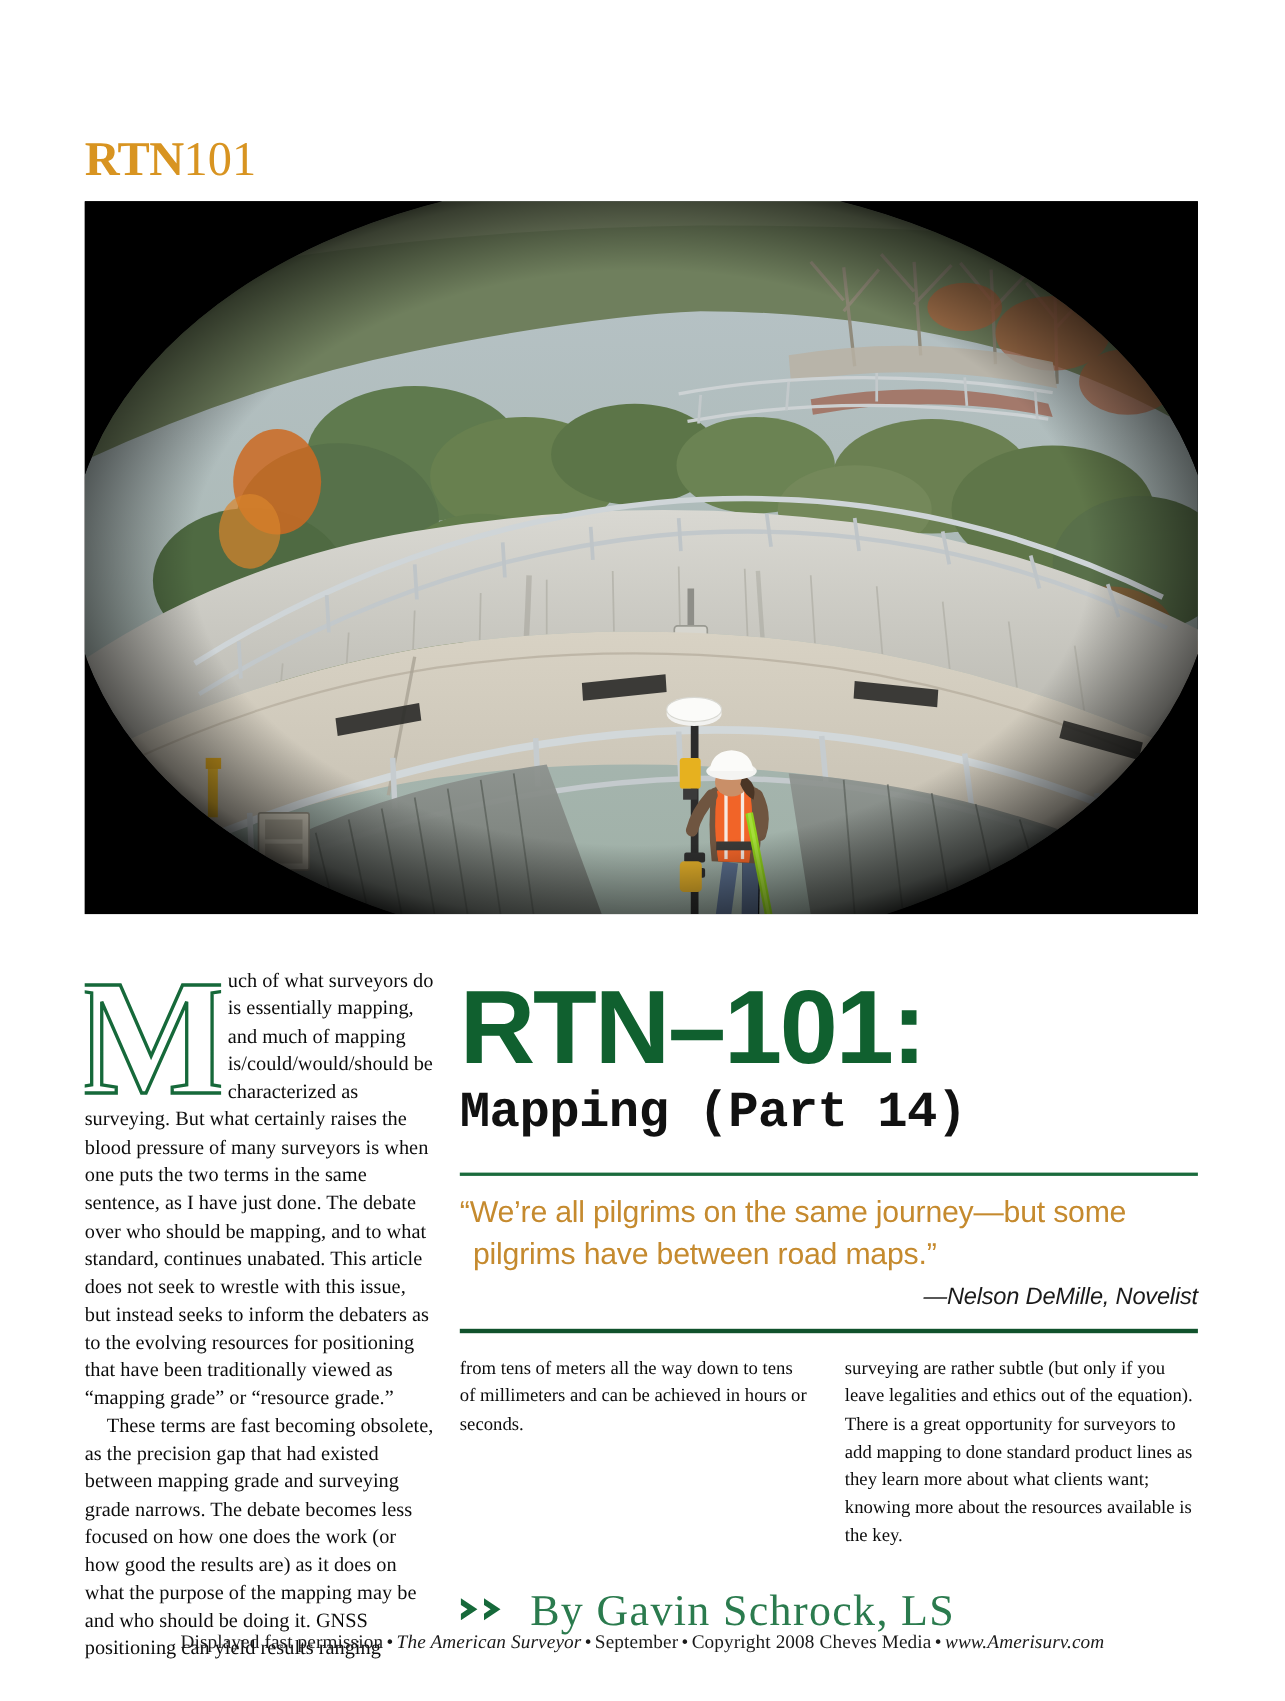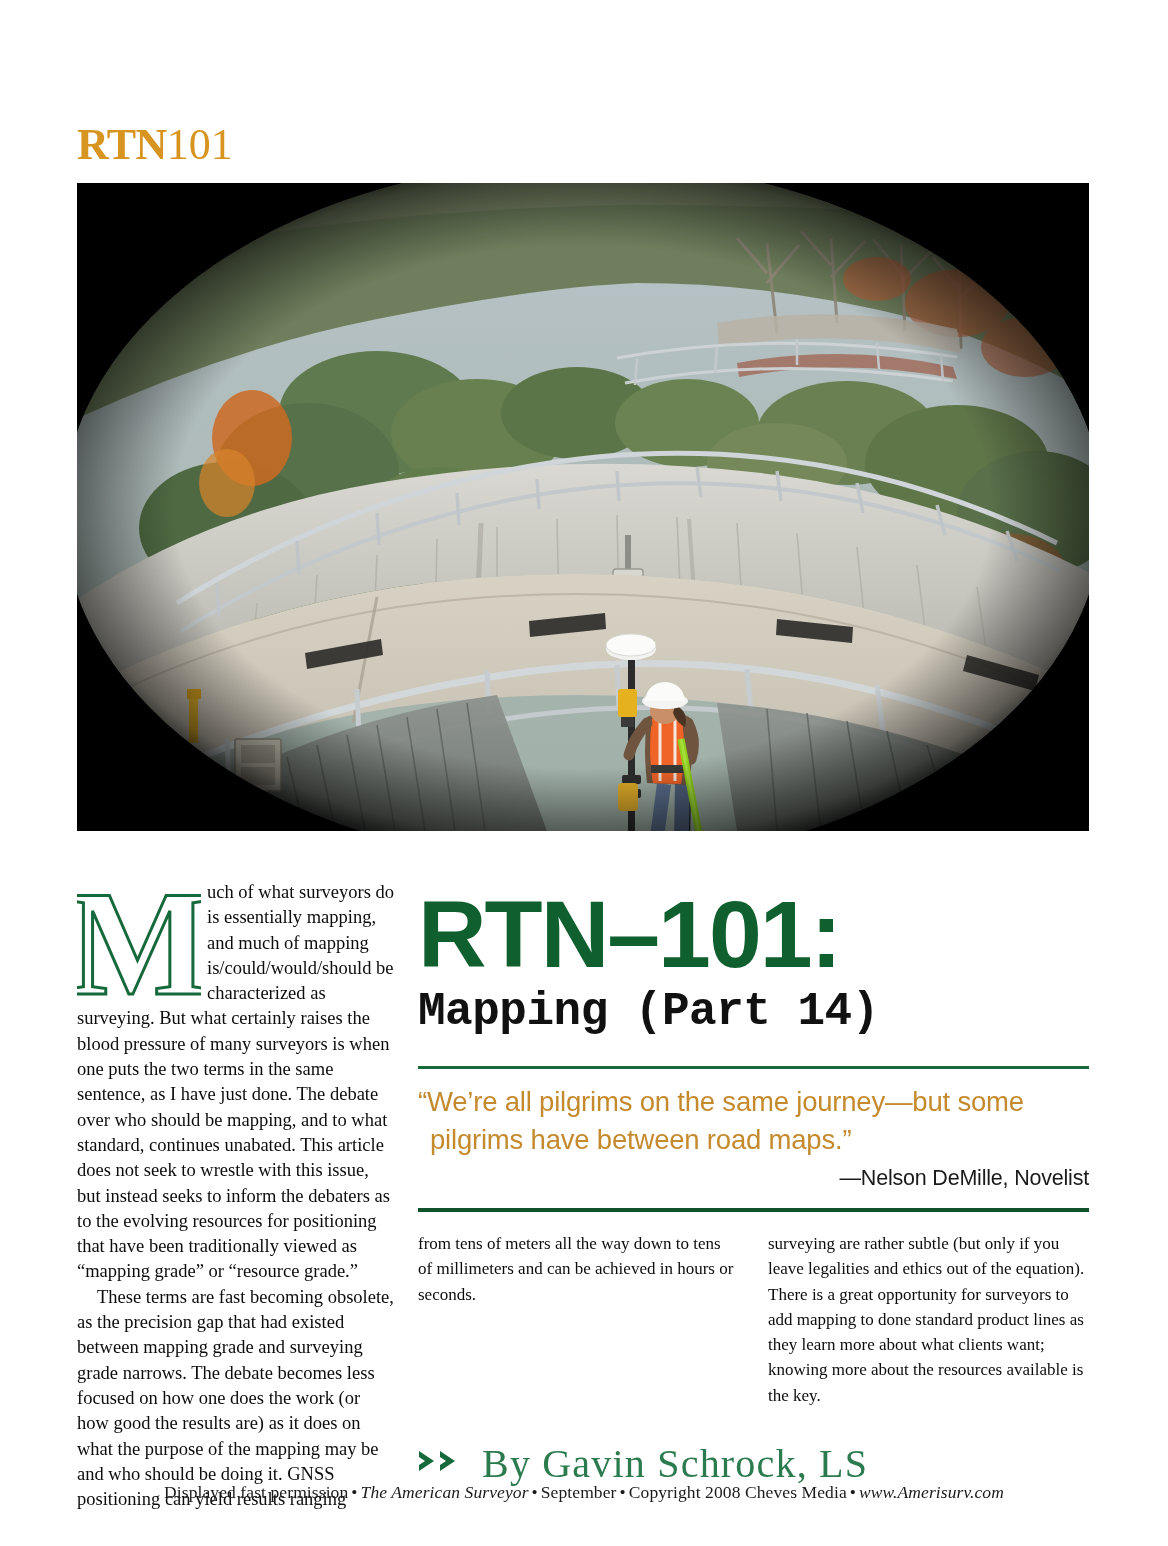--- a/index.html
+++ b/index.html
@@ -123,20 +123,21 @@
     font-size: 27.5px;
     line-height: 38px;
     color: #c58a2e;
     margin-top: 14px;
     letter-spacing: -0.2px;
   }
   .pullquote .line2 { display: block; padding-left: 12px; }
 
   .attribution {
     font-family: "Liberation Sans", sans-serif;
+    font-style: italic;
     font-size: 21.5px;
     line-height: 26px;
     color: #1a1a1a;
     text-align: right;
     margin-top: 6px;
     letter-spacing: -0.2px;
   }
 
   
   .cols-2 {
@@ -150,21 +151,21 @@
     font-size: 17px;
     line-height: 25.3px;
     color: #0c0c0c;
   }
   .cols-2 .col p.indent { text-indent: 20px; }
 
   
   .byline {
     margin-top: 36px;
     display: flex;
-    align-items: flex-start;
+    align-items: center;
     gap: 18px;
     color: #1a6b3c;
   }
   .byline .chev {
     font-family: "Liberation Sans", sans-serif;
     font-weight: bold;
     font-size: 36px;
     letter-spacing: -3px;
     line-height: 1;
   }

